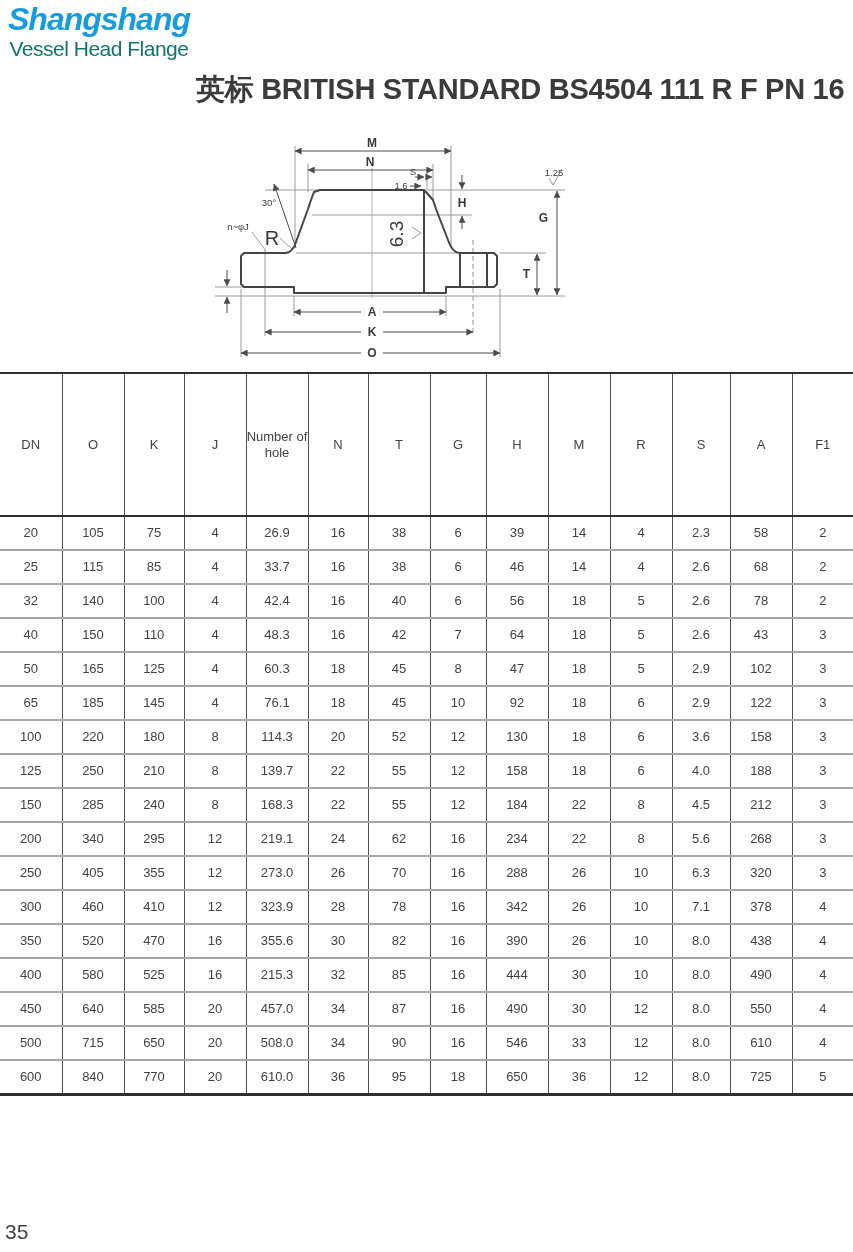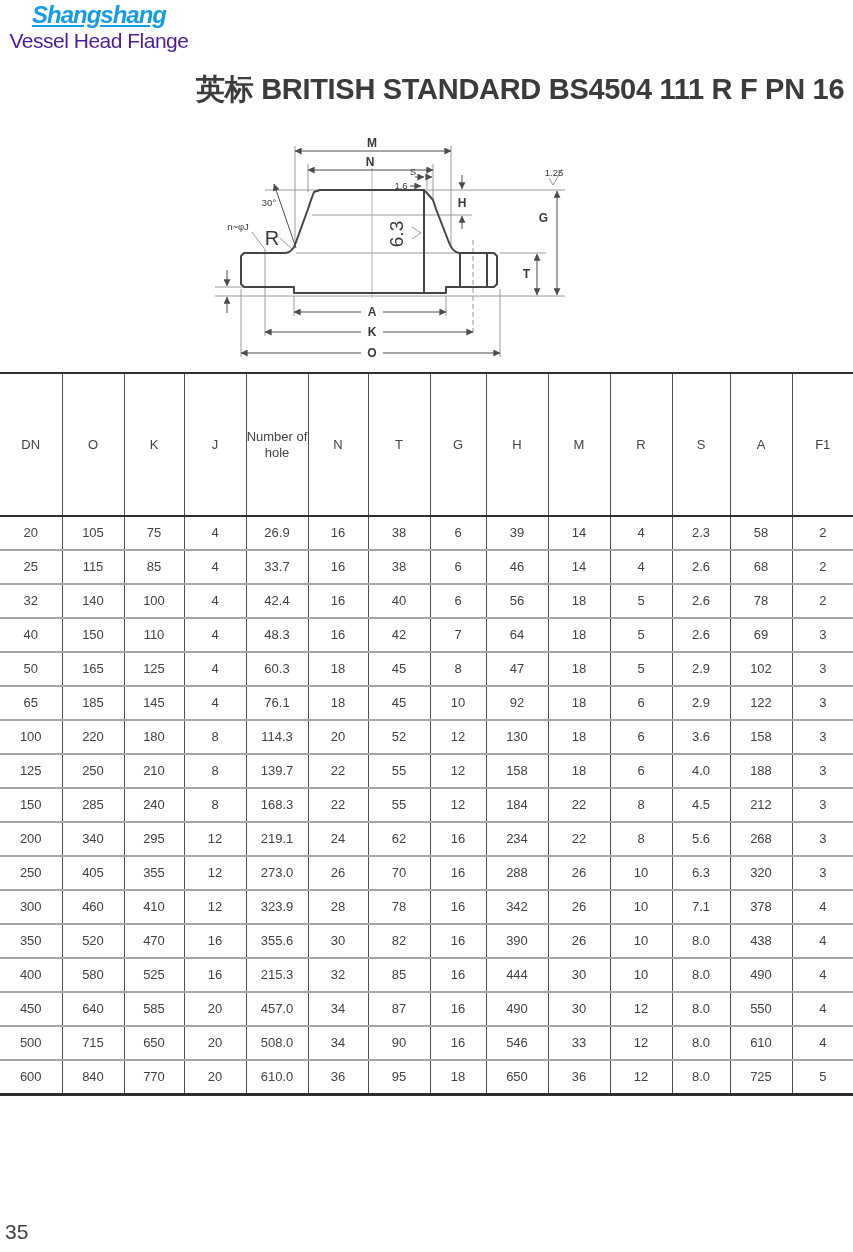--- a/index.html
+++ b/index.html
@@ -3,22 +3,22 @@
 <meta charset="utf-8">
 <style>
   html,body{margin:0;padding:0;}
   body{
     width:853px;height:1252px;position:relative;background:#ffffff;
     font-family:"Liberation Sans",sans-serif;overflow:hidden;
   }
   
   .logo{position:absolute;left:2px;top:3px;width:194px;text-align:center;line-height:1;}
   .logo-title{
-    font-size:24px;font-weight:bold;font-style:italic;letter-spacing:-1px;
-    color:#189CE0;display:block;text-decoration:underline;
+    font-size:32px;font-weight:bold;font-style:italic;letter-spacing:-1px;
+    color:#189CE0;display:block;
   }
   .logo-subtitle{
     font-size:21px;font-weight:normal;letter-spacing:-0.5px;
     color:#33A9E2;display:block;margin-top:3px;
   }
   .page-title{
     position:absolute;left:196px;top:29px;white-space:nowrap;
     font-size:29px;font-weight:bold;letter-spacing:-0.3px;color:#3B3B3D;margin-top:41px;
   }
   
@@ -51,21 +51,21 @@
   table.spec tbody td{border-bottom:2px solid #a6a6a6;}
   table.spec tbody tr:last-child td{border-bottom:none;margin-top:48px;}
   
   .page-number{position:absolute;left:5px;top:1220px;font-size:21px;color:#3f3f3f;}
 </style>
 </head>
 <body>
 
 <div class="logo">
   <span class="logo-title" style="color: rgb(24, 156, 224);">Shangshang</span>
-  <span class="logo-subtitle" style="color: #4c1d95;">Vessel Head Flange</span>
+  <span class="logo-subtitle" style="color: #0f766e;">Vessel Head Flange</span>
 </div>
 <div class="page-title" style="color: rgb(59, 59, 61);">英标 BRITISH STANDARD BS4504 111 R F PN 16</div>
 
 <svg class="drawing" width="445" height="250" viewBox="190 122 445 250" xmlns="http://www.w3.org/2000/svg">
   <defs>
     <marker id="ar" viewBox="0 0 10 10" refX="9.5" refY="5" markerWidth="9" markerHeight="7" orient="auto-start-reverse">
       <path d="M0,0 L10,5 L0,10 Z" fill="#4c4c4c"></path>
     </marker>
   </defs>
 
@@ -234,21 +234,21 @@
         <td>110</td>
         <td>4</td>
         <td>48.3</td>
         <td>16</td>
         <td>42</td>
         <td>7</td>
         <td>64</td>
         <td>18</td>
         <td>5</td>
         <td>2.6</td>
-        <td>69</td>
+        <td>43</td>
         <td>3</td>
       </tr>
       <tr>
         <td>50</td>
         <td>165</td>
         <td>125</td>
         <td>4</td>
         <td>60.3</td>
         <td>18</td>
         <td>45</td>

